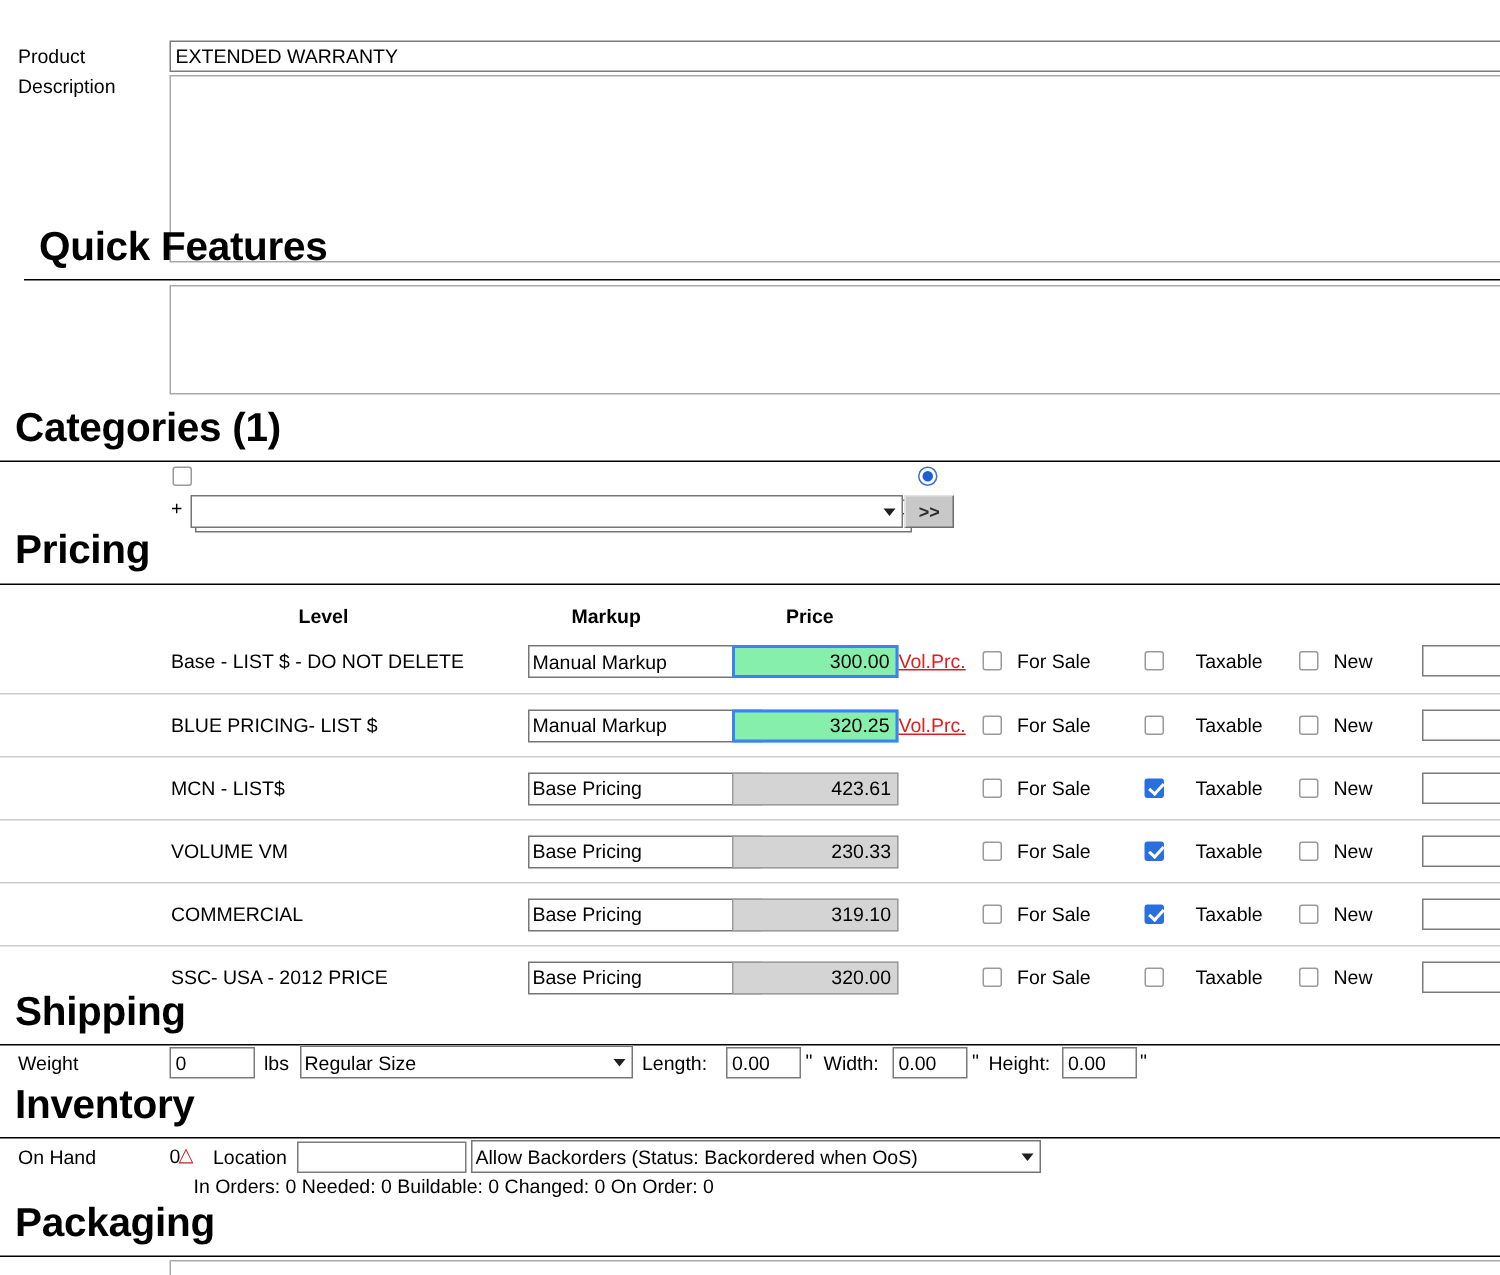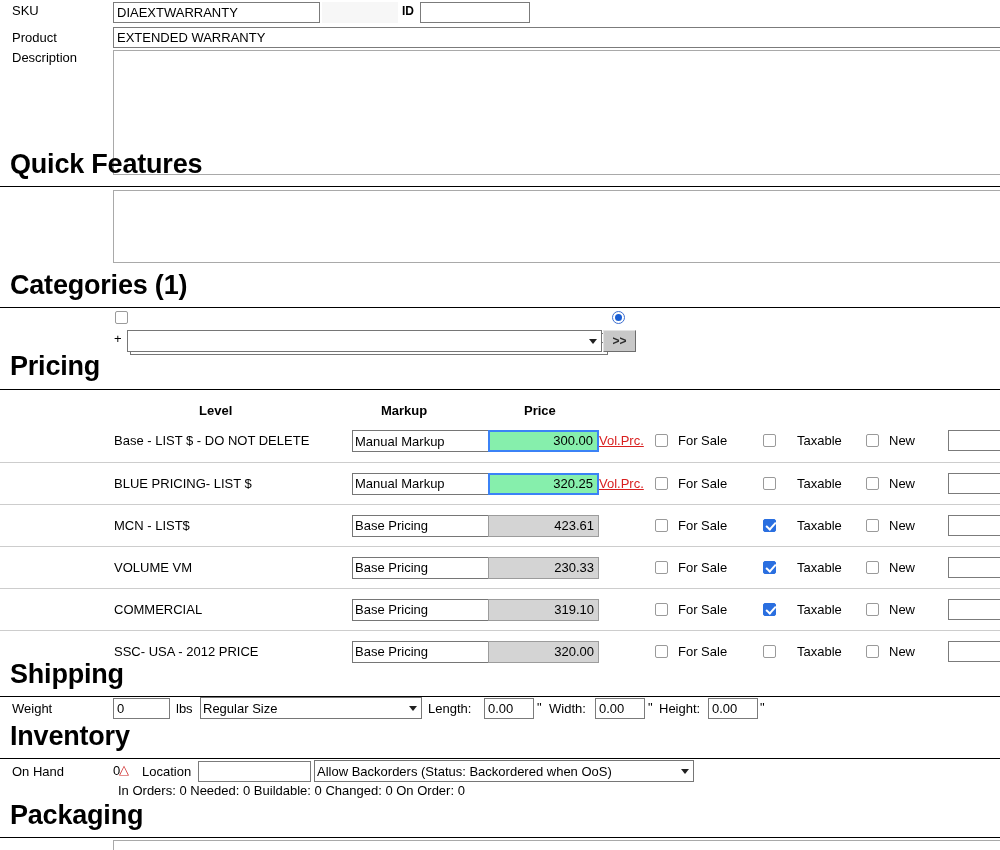--- a/index.html
+++ b/index.html
@@ -134,21 +134,21 @@
     border: 2px solid #000;
     font-size: 13px;
     padding: 0 2px;
   }
   .ta-desc {
     position: absolute; left: 113px; top: 24px;
     width: 900px; height: 125px;
   }
 
   
-  .h-quick { position: absolute; left: 0; top: 150px; width: 980px; }
+  .h-quick { position: absolute; left: 16px; top: 150px; width: 980px; }
   .h-quick .rule { position: absolute; left: 0; top: 34px; width: 1000px; }
   .ta-quick { position: absolute; left: 113px; top: 190px; width: 900px; height: 73px; }
 
   
   .h-cat { position: absolute; left: 0; top: 271px; width: 1000px; }
   .h-cat .rule { position: absolute; left: 0; top: 34px; width: 1000px; }
   .cat-row1 { position: absolute; left: 0; top: 309px; width: 1000px; height: 20px; }
   .cat-row1 .cb { position: absolute; left: 115px; top: 2px; }
   .cat-row1 .selwrap { position: absolute; left: 130px; top: 0px; width: 478px; margin-top: 24px; }
   .cat-row1 .rb { position: absolute; left: 612px; top: 2px; }
@@ -235,39 +235,32 @@
   
   .h-inv { position: absolute; left: 0; top: 722px; width: 1000px; }
   .h-inv .rule { position: absolute; left: 0; top: 34px; width: 1000px; }
   .inv-row { position: absolute; left: 0; top: 760px; width: 1000px; height: 24px; }
   .inv-row .lbl-oh { position: absolute; left: 12px; top: 4px; }
   .inv-row .qty { position: absolute; left: 113px; top: 3px; font-size: 13px; }
   .tri-glyph { position: absolute; left: 119px; top: 2px; color: #cc2222; font-size: 13px; }
   .inv-row .lbl-loc { position: absolute; left: 142px; top: 4px; }
   .inv-row .in-loc { position: absolute; left: 198px; top: 1px; width: 113px; }
   .inv-row .selwrap-bo { position: absolute; left: 314px; top: 0px; width: 380px; }
-  .inv-sub { position: absolute; left: 118px; top: 783px; font-size: 13px; }
+  .inv-sub { position: absolute; left: 129px; top: 783px; font-size: 13px; }
 
   
   .h-pack { position: absolute; left: 0; top: 801px; width: 1000px; }
   .h-pack .rule { position: absolute; left: 0; top: 34px; width: 1000px; }
   .ta-pack { position: absolute; left: 113px; top: 840px; width: 900px; height: 40px; }
 </style>
 </head>
 <body>
 
 <div class="page">
 
-  <div class="row-sku">
-    <span class="lbl lbl-sku">SKU</span>
-    <input class="txt in-sku" type="text" value="DIAEXTWARRANTY" style="">
-    <div class="ghost"></div>
-    <span class="lbl lbl-id">ID</span>
-    <input class="txt in-id" type="text" value="" style="">
-  </div>
 
   <div class="row-prod">
     <span class="lbl lbl-a">Product</span>
     <span class="lbl lbl-b">Description</span>
     <input class="in-product" type="text" value="EXTENDED WARRANTY" style="">
     <textarea class="ta-desc" value="" style=""></textarea>
   </div>
 
   <div class="h-quick">
     <div class="section-h">Quick Features</div>

